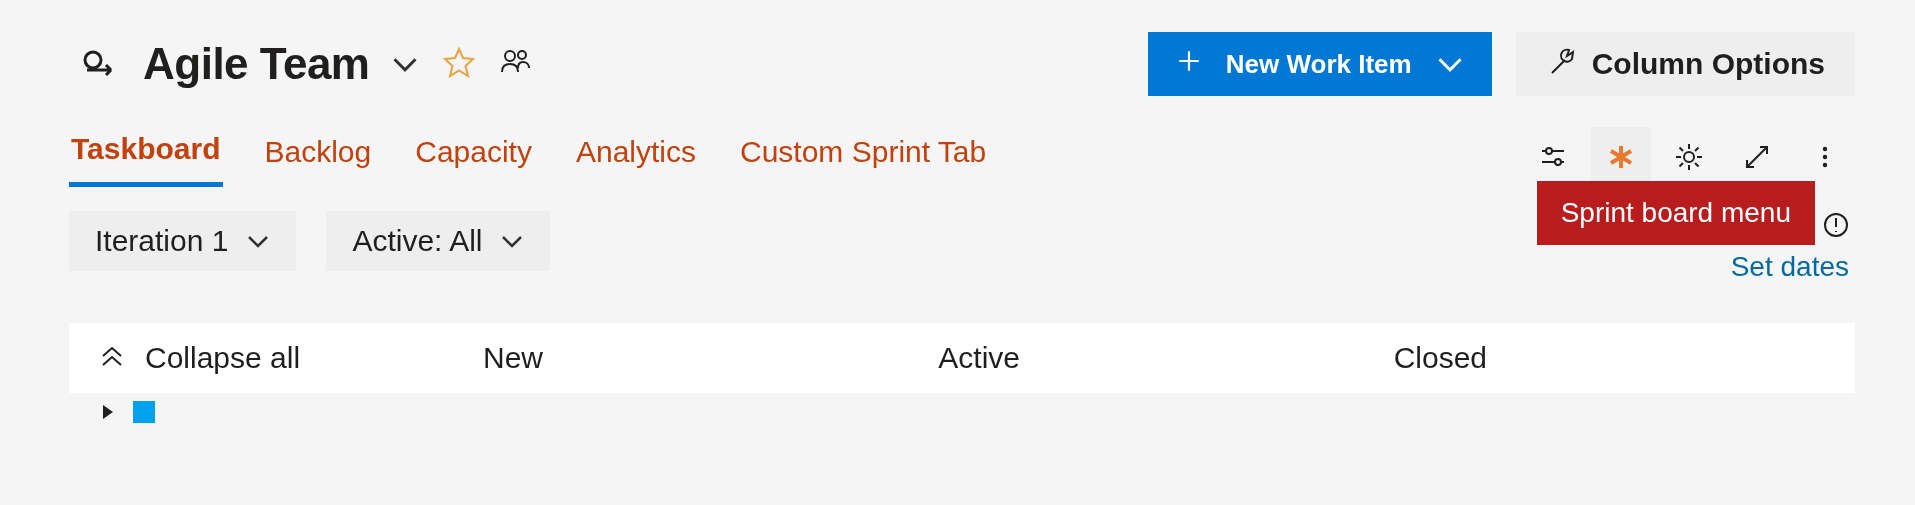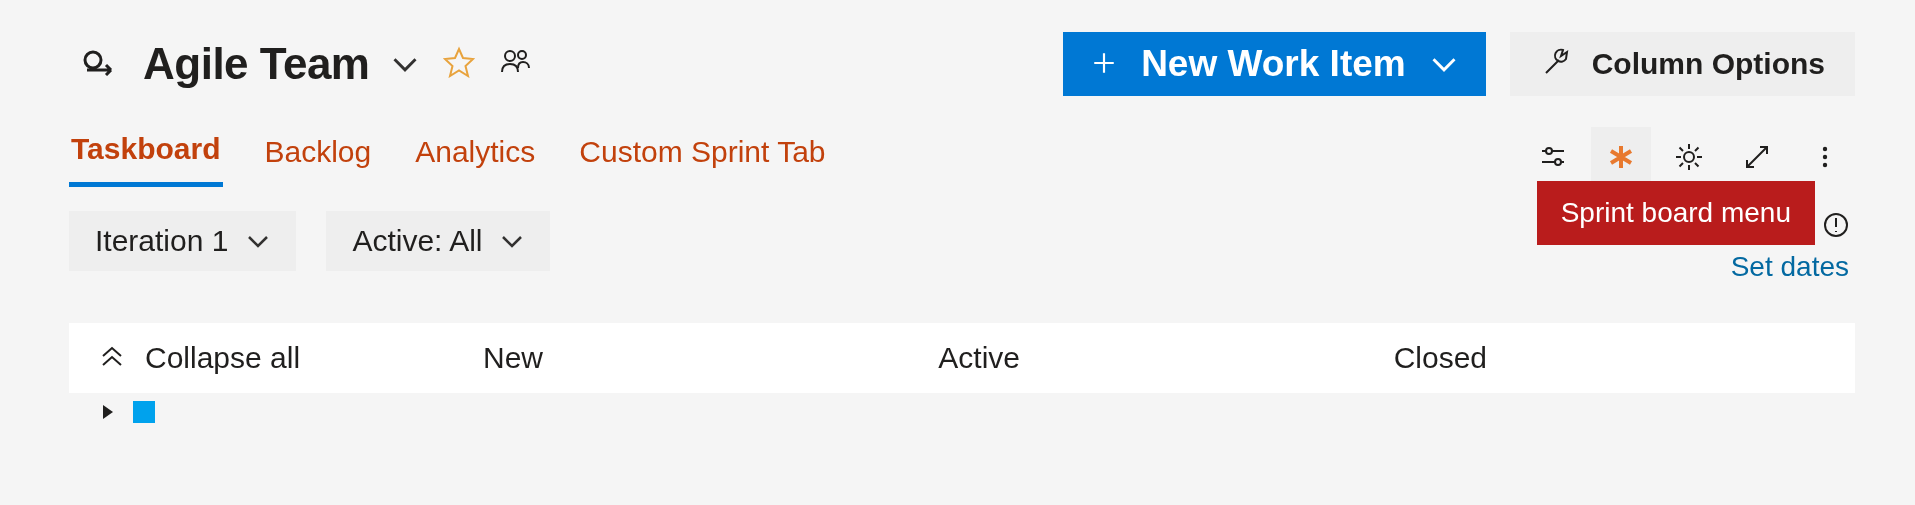--- a/index.html
+++ b/index.html
@@ -10,25 +10,25 @@
   .title-group { display: flex; align-items: center; gap: 22px; }
   .sprint-icon svg { width: 40px; height: 28px; }
   .team-title { font-size: 44px; font-weight: 600; letter-spacing: -0.5px; }
   .chevron { display:inline-flex; align-items:center; justify-content:center; }
   .chevron svg { width: 28px; height: 20px; stroke: #323130; }
   .star-btn svg { width: 32px; height: 32px; stroke: #e8a33d; fill: none; stroke-width: 2; }
   .people-btn svg { width: 32px; height: 32px; stroke: #201f1e; fill: none; stroke-width: 2; }
 
   .spacer { flex: 1; }
 
-  .btn-primary { background: #0078d4; color: #fff; height: 64px; display:flex; align-items:center; padding: 0 28px; gap: 24px; font-size: 37px; font-weight: 600; cursor:pointer; }
+  .btn-primary { background: #0078d4; color: #fff; height: 64px; display:flex; align-items:center; padding: 0 28px; gap: 24px; font-size: 26px; font-weight: 600; cursor:pointer; }
   .btn-primary .plus svg { width: 26px; height: 26px; stroke:#fff; stroke-width:2; }
   .btn-primary .chevron svg { stroke:#fff; }
 
-  .btn-secondary { background: #eeeeee; color: #201f1e; height: 64px; display:flex; align-items:center; padding: 0 30px; gap: 22px; font-size: 30px; font-weight: 600; cursor:pointer; }
+  .btn-secondary { background: #eeeeee; color: #201f1e; height: 64px; display:flex; align-items:center; padding: 0 30px; gap: 16px; font-size: 30px; font-weight: 600; cursor:pointer; }
   .btn-secondary svg { width: 30px; height: 30px; stroke:#201f1e; fill:none; stroke-width:2; }
 
   .tabs-row { display:flex; align-items:center; padding: 30px 60px 0 60px; gap: 40px; font-size: 30px; }
   .tab { padding: 6px 2px 16px 2px; cursor:pointer; color:#c2410c; }
   .tab.active { font-weight:600; border-bottom: 5px solid #0078d4; }
   .tab-icons { display:flex; align-items:center; gap: 8px; margin-left:auto; position:relative; }
   .icon-btn { width:60px; height:60px; display:flex; align-items:center; justify-content:center; cursor:pointer; }
   .icon-btn.highlight { background:#eeeeee; }
   .icon-btn svg { width:30px; height:30px; stroke:#201f1e; fill:none; stroke-width:2; }
   .icon-btn.star-orange svg { fill:#e8792e; stroke:#e8792e; }
@@ -109,20 +109,21 @@
             <path d="M23 4 A6 6 0 1 0 26 13 L27 6 L21 10 Z M19 14 L6 27"></path>
           </svg>
       </span>
       <span>Column Options</span>
     </div>
   </div>
 
   <div class="tabs-row">
     <div class="tab active">Taskboard</div>
     <div class="tab">Backlog</div>
+    <div class="tab">Capacity</div>
     <div class="tab">Analytics</div>
     <div class="tab">Custom Sprint Tab</div>
 
     <div class="tab-icons">
       <div class="icon-btn">
         <svg viewBox="0 0 30 30">
             <path d="M4 9 H26 M4 20 H26"></path>
             <circle cx="11" cy="9" r="3" fill="#f5f5f5"></circle>
             <circle cx="20" cy="20" r="3" fill="#f5f5f5"></circle>
           </svg>

